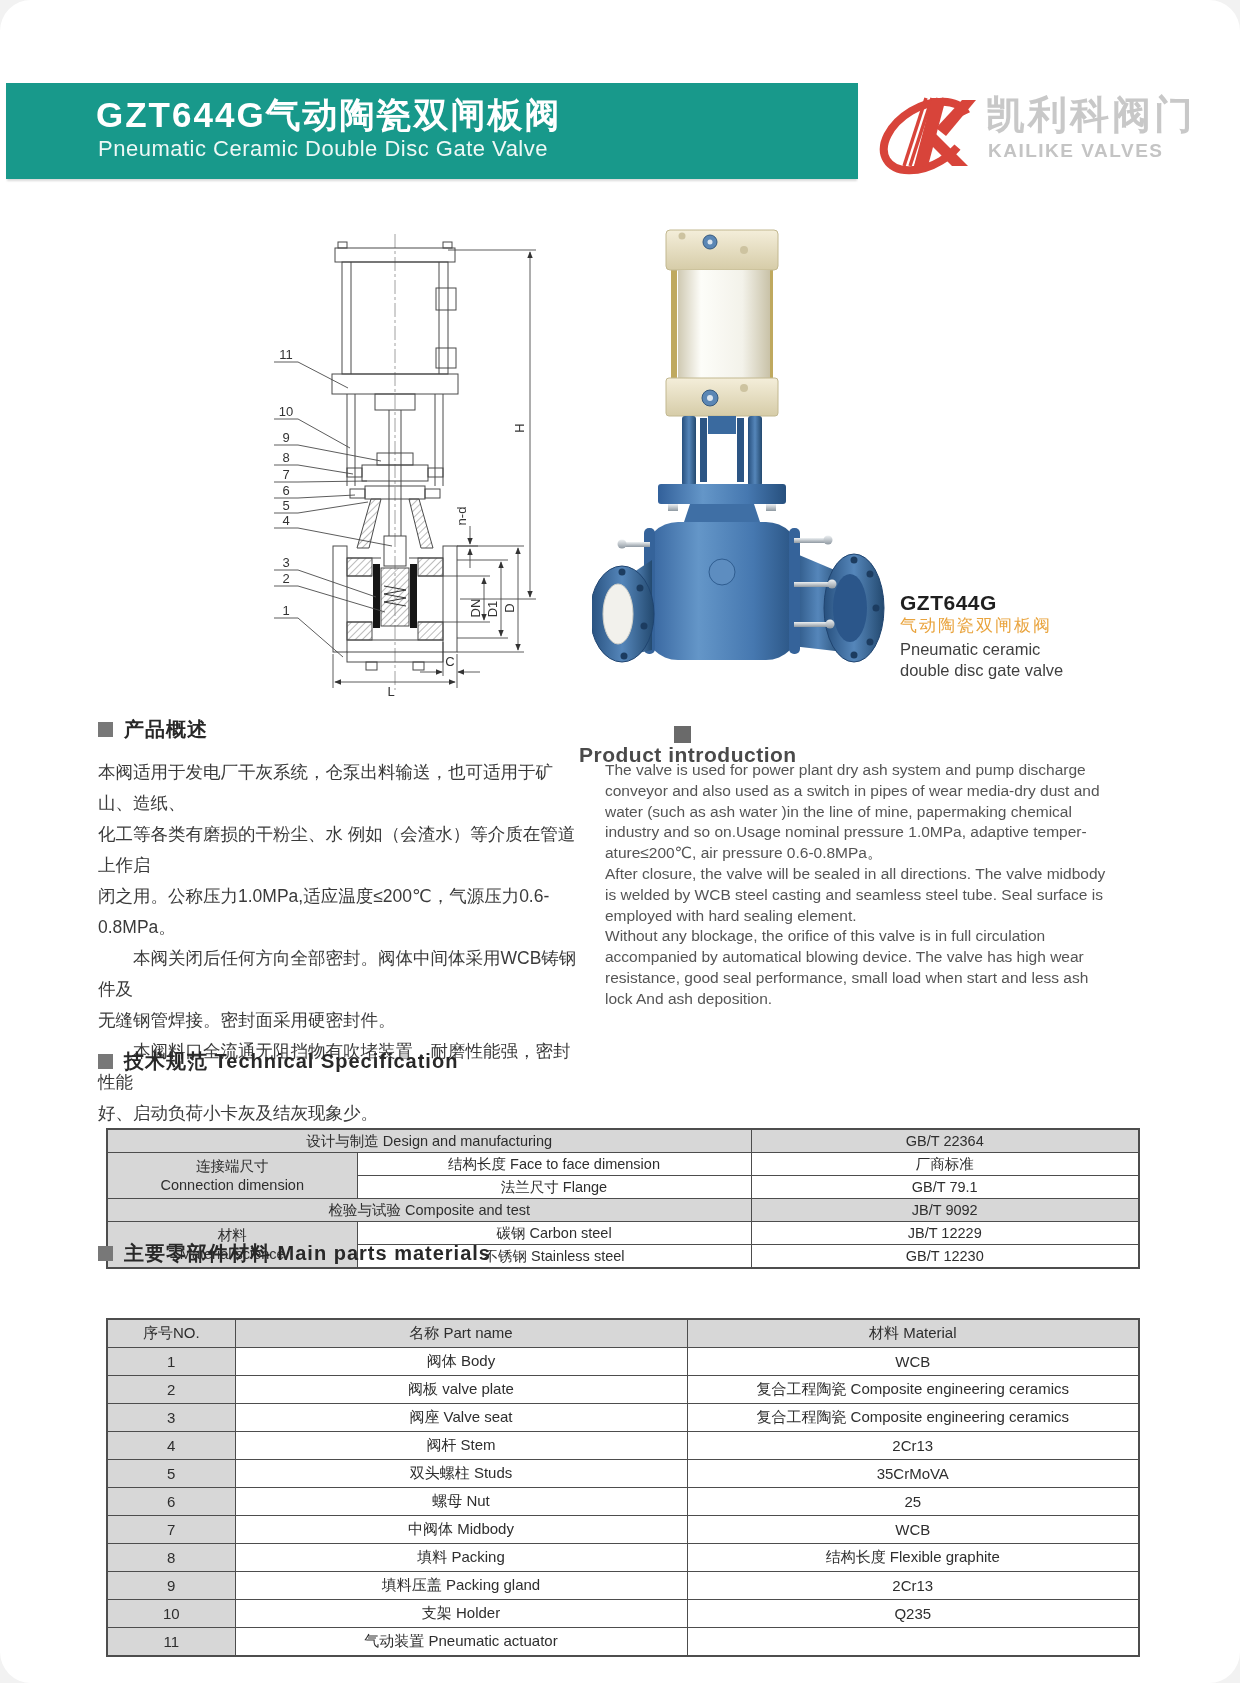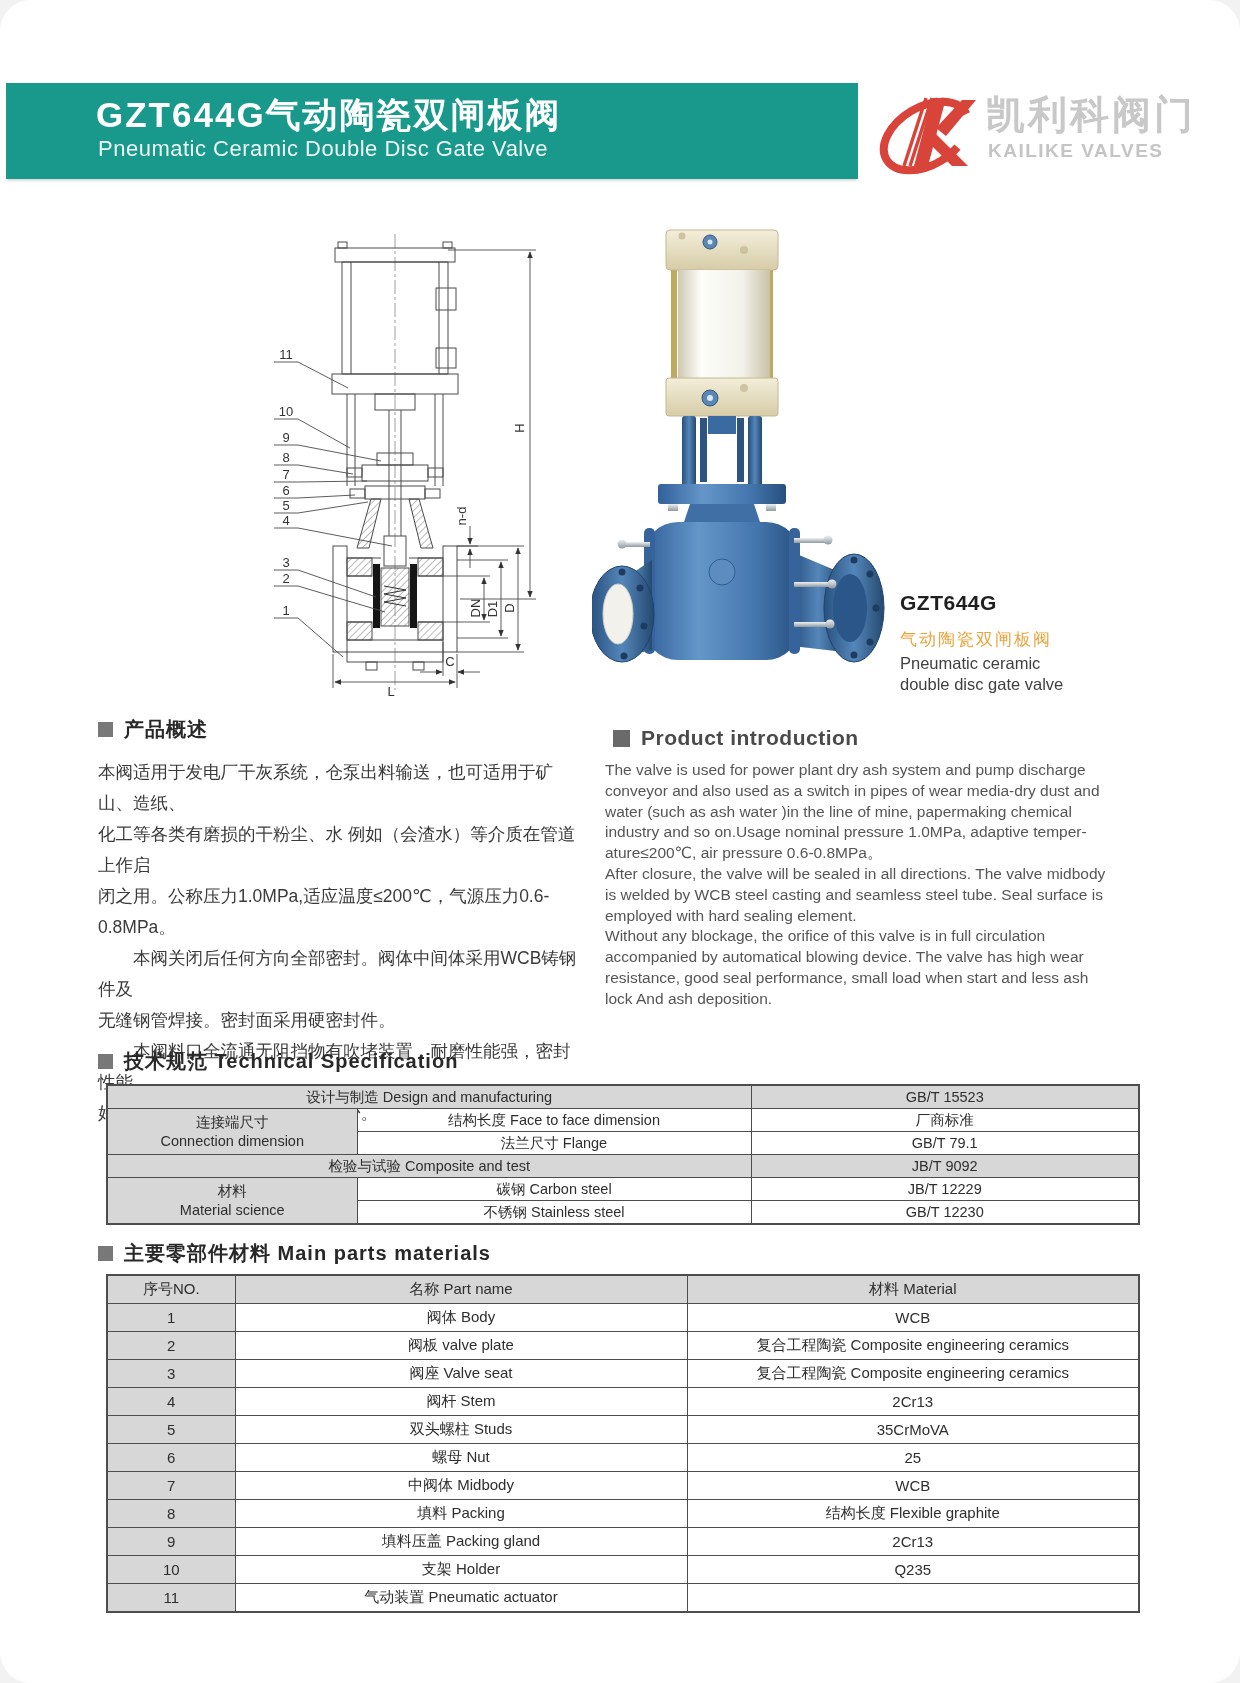--- a/index.html
+++ b/index.html
@@ -11,33 +11,33 @@
   .band .t1{position:absolute;left:90px;top:9px;font-size:35px;font-weight:bold;color:#ffffff;letter-spacing:2px;}
   .band .t2{position:absolute;left:92px;top:53px;font-size:22px;color:#eef8f6;letter-spacing:.5px;}
   .logo{position:absolute;left:876px;top:86px;width:332px;height:96px;}
   .logo .zh{position:absolute;left:110px;top:2px;font-size:39px;font-weight:bold;color:#c8c8c8;letter-spacing:3px;white-space:nowrap;}
   .logo .en{position:absolute;left:112px;top:54px;font-size:19px;font-weight:bold;color:#c4c4c4;letter-spacing:1.5px;white-space:nowrap;}
   
   .draw{position:absolute;left:250px;top:228px;}
   .photo{position:absolute;left:592px;top:222px;}
   .caption{position:absolute;left:900px;top:590px;line-height:1.2;}
   .caption .m{font-size:21px;font-weight:bold;color:#1f1f1f;letter-spacing:.5px;}
-  .caption .zh{font-size:17px;color:#e9a43e;letter-spacing:2px;margin-top:15px;}
+  .caption .zh{font-size:17px;color:#e9a43e;letter-spacing:2px;margin-top:1px;}
   .caption .en{font-size:16.5px;color:#3f3f3f;margin-top:2px;line-height:21px;white-space:pre-line;}
   
   .sec{position:absolute;display:flex;align-items:center;}
   .bullet{width:15px;height:15px;background:#787878;display:inline-block;margin-right:11px;flex:none;}
   .sec .st{font-size:20px;font-weight:bold;color:#282828;letter-spacing:1px;white-space:nowrap;}
   .sec.eng .st{color:#4a4a4a;letter-spacing:.5px;}
   .body-zh{position:absolute;left:98px;top:757px;width:480px;font-size:17.5px;line-height:31px;
            color:#3a3a3a;white-space:pre-line;}
   .body-en{position:absolute;left:605px;top:760px;width:524px;font-size:15.5px;line-height:20.8px;
            color:#555;white-space:pre-line;}
   
-  table{border-collapse:collapse;table-layout:fixed;}
+  table{border-collapse:collapse;table-layout:fixed;margin-top:44px;}
   .spec{position:absolute;left:106px;top:1084px;width:1032px;}
   .parts{position:absolute;left:106px;top:1274px;width:1032px;}
   td,th{border:1px solid #4d4d4d;text-align:center;vertical-align:middle;
         font-size:14.5px;color:#2e2e2e;padding:1px 4px;font-weight:normal;}
   .spec td{height:20px;}
   .parts td,.parts th{height:25px;font-size:15px;}
   .g{background:#d7d7d7;}
   .pre{white-space:pre-line;line-height:1.25;}
   .spec,.parts{border:2px solid #4d4d4d;}
   
@@ -314,21 +314,21 @@
     <span class="st">产品概述</span>
   </div>
   <div class="body-zh">本阀适用于发电厂干灰系统，仓泵出料输送，也可适用于矿山、造纸、
 化工等各类有磨损的干粉尘、水 例如（会渣水）等介质在管道上作启
 闭之用。公称压力1.0MPa,适应温度≤200℃，气源压力0.6-0.8MPa。
 　　本阀关闭后任何方向全部密封。阀体中间体采用WCB铸钢件及
 无缝钢管焊接。密封面采用硬密封件。
 　　本阀料口全流通无阻挡物有吹堵装置，耐磨性能强，密封性能
 好、启动负荷小卡灰及结灰现象少。</div>
 
-  <div class="sec eng" style="left:613px;top:726px;">
+  <div class="sec eng" style="left:579px;top:726px;flex-direction:column;">
     <span class="bullet" style="background:#6a6a6a;width:17px;height:17px;"></span>
     <span class="st" style="font-size:21px;">Product introduction</span>
   </div>
   <div class="body-en">The valve is used for power plant dry ash system and pump discharge
 conveyor and also used as a switch in pipes of wear media-dry dust and
 water (such as ash water )in the line of mine, papermaking chemical
 industry and so on.Usage nominal pressure 1.0MPa, adaptive temper-
 ature≤200℃, air pressure 0.6-0.8MPa。
 After closure, the valve will be sealed in all directions. The valve midbody
 is welded by WCB steel casting and seamless steel tube. Seal surface is
@@ -345,21 +345,21 @@
 
   <table class="spec">
     <colgroup>
         <col style="width:250px">
         <col style="width:394px">
         <col style="width:388px">
       </colgroup>
     <tbody>
         <tr>
       <td colspan="2" class="g">设计与制造  Design and manufacturing</td>
-      <td class="g">GB/T 15523</td>
+      <td class="g">GB/T 22364</td>
     </tr>
     <tr>
       <td rowspan="2" class="g pre">连接端尺寸
 Connection dimension</td>
       <td>结构长度 Face to face dimension</td>
       <td>厂商标准</td>
     </tr>
     <tr>
       <td>法兰尺寸 Flange</td>
       <td>GB/T 79.1</td>

